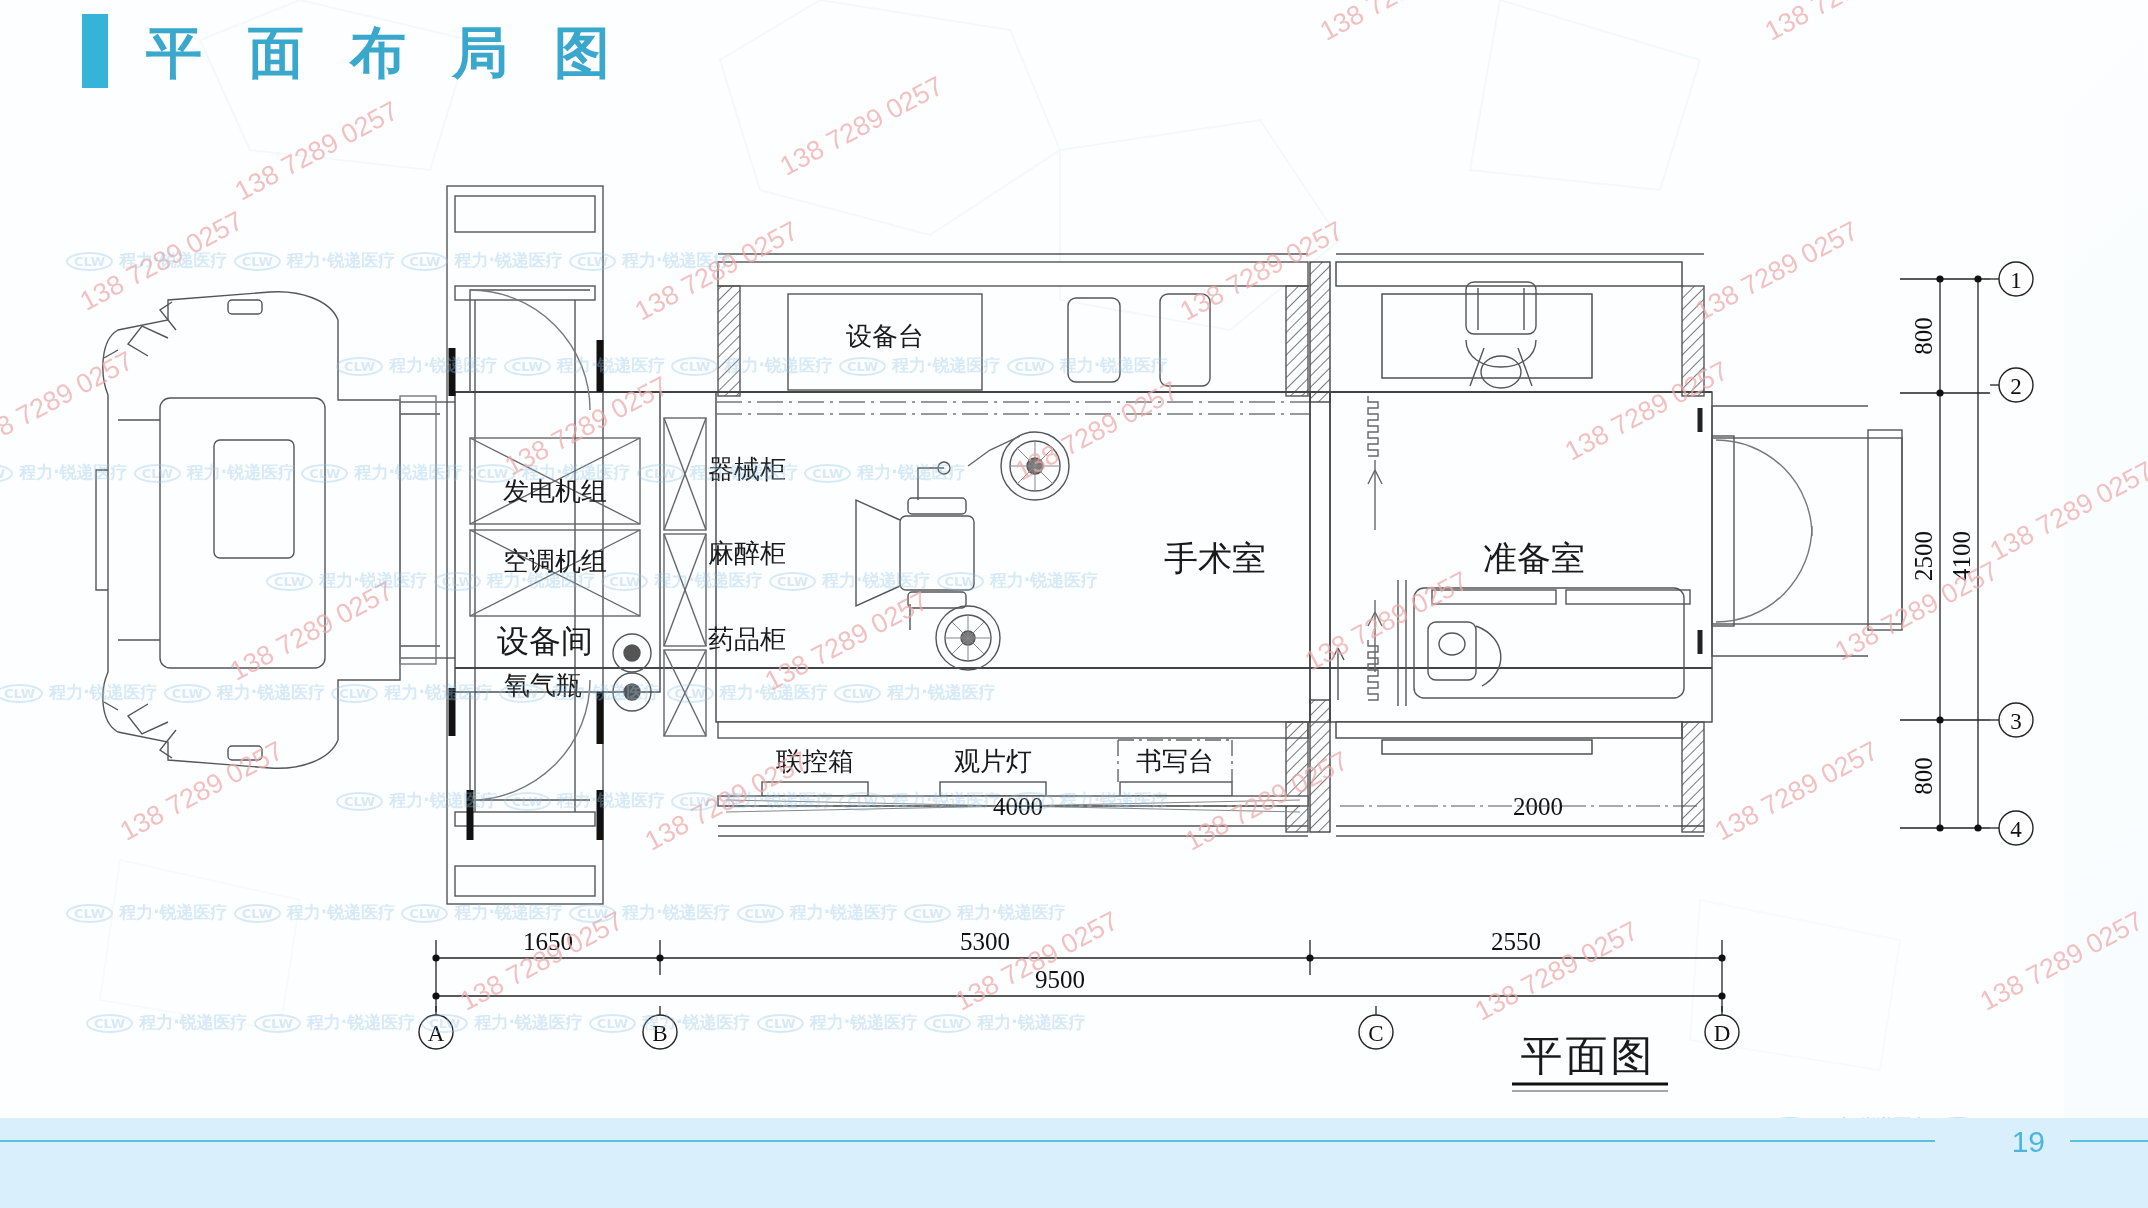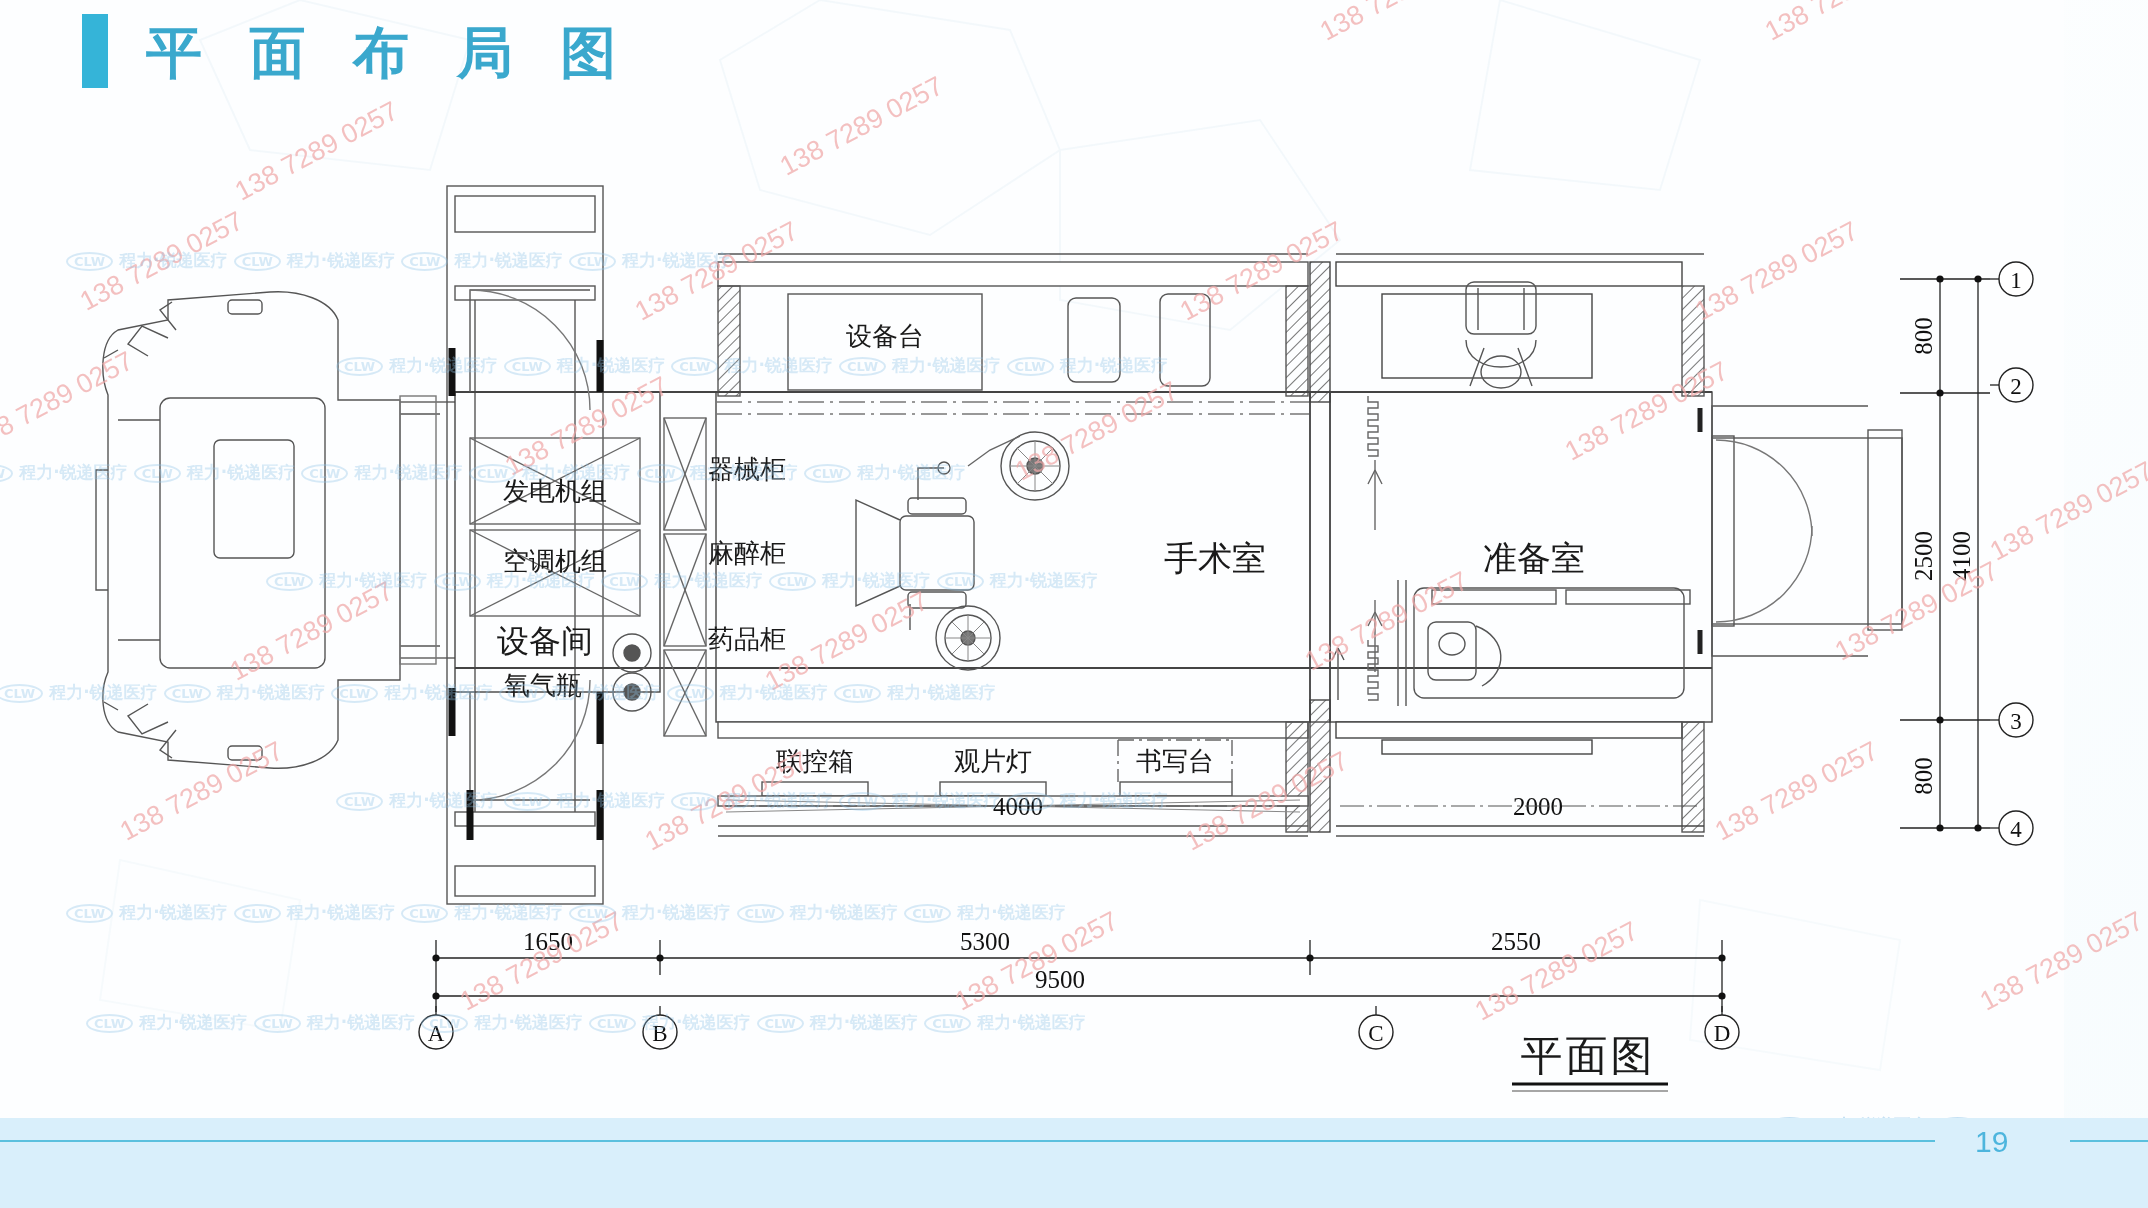--- a/index.html
+++ b/index.html
@@ -20,33 +20,33 @@
   
   .bgdeco{position:absolute;opacity:.45;pointer-events:none}
 
   
   #hdr-bar{
     position:absolute;left:82px;top:14px;width:26px;height:74px;background:#35b4d8;
   }
   #hdr-title{
     position:absolute;left:146px;top:16px;
     font-size:56px;letter-spacing:16px;color:#3aa8cd;font-weight:bold;
-    font-family:Liberation Sans, sans-serif;
+    font-family:Liberation Serif, serif;
     white-space:nowrap;
   }
 
   
   #footer{
     position:absolute;left:0;top:1118px;width:2148px;height:90px;background:#d9effb;
   }
   #foot-line-l{position:absolute;left:0px;top:1140px;width:1935px;height:2px;background:#5bc0de;}
   #foot-line-r{position:absolute;left:2070px;top:1140px;width:78px;height:2px;background:#5bc0de;}
   #pagenum{
     position:absolute;left:1975px;top:1118px;width:70px;height:48px;line-height:48px;
-    text-align:left;color:#4db5dd;font-size:30px;
+    text-align:right;color:#4db5dd;font-size:30px;
   }
 
   
   #draw{position:absolute;left:0;top:0;width:2148px;height:1208px;}
   svg{display:block}
 
   
   .cn{font-family:"DejaVu Sans","Liberation Sans",sans-serif;fill:#1a1a1a;}
   .dim{font-family:"Liberation Serif","DejaVu Serif",serif;fill:#111;}
 

